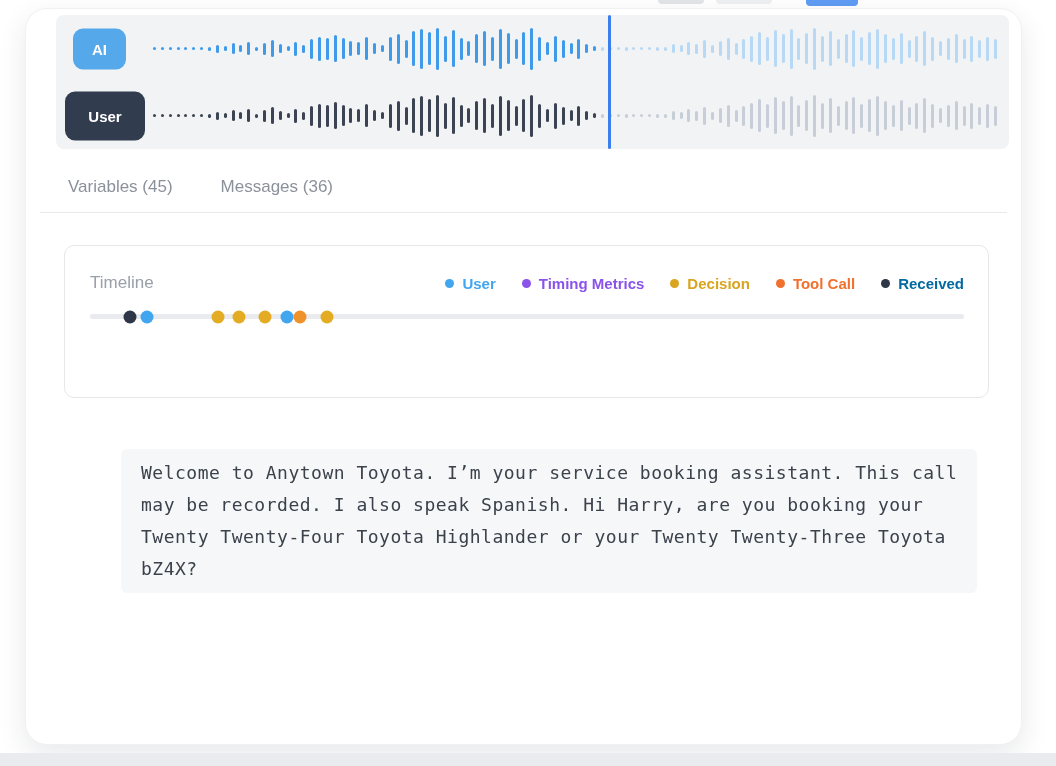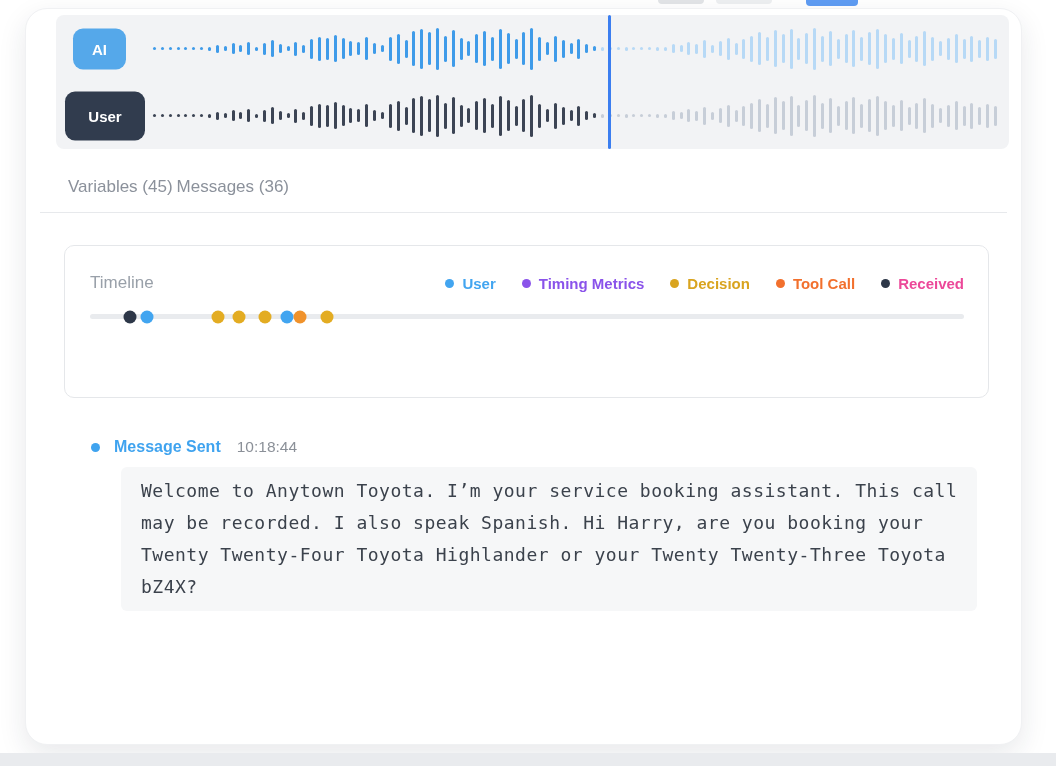--- a/index.html
+++ b/index.html
@@ -41,21 +41,21 @@
   .bars {
     position:absolute; left:97px; right:5px; top:0; bottom:0;
     display:flex; align-items:center; justify-content:space-between;
   }
   .bar { width:3px; border-radius:2px; flex:0 0 3px; }
   .playhead { position:absolute; top:0; bottom:0; width:3px; border-radius:2px; z-index:3; }
 
   
   .tabs {
     margin:28px 14px 0 14px; padding-left:26px;
-    display:flex; border-bottom:1px solid #e7e9ec;
+    display:flex; gap:44px; border-bottom:1px solid #e7e9ec;
   }
   .tab {
     font-size:17px; color:#8b919b; padding:0 2px 15px 2px; cursor:pointer;
     position:relative; white-space:nowrap;
   }
   .tab.active { color:#2f3a4b; font-weight:600; }
   .tab.active::after {
     content:""; position:absolute; left:-8px; right:-8px; bottom:-2px;
     height:3px; border-radius:2px; background:var(--accent,#4b9cf1);
   }
@@ -352,42 +352,38 @@
           <span class="legend-item">
             <span class="legend-dot" style="background: rgb(217, 164, 31);"></span>
             <span style="color: rgb(217, 164, 31);">Decision</span>
           </span>
           <span class="legend-item">
             <span class="legend-dot" style="background: rgb(242, 112, 45);"></span>
             <span style="color: rgb(242, 112, 45);">Tool Call</span>
           </span>
           <span class="legend-item">
             <span class="legend-dot" style="background: rgb(45, 55, 72);"></span>
-            <span style="color: #ec4899;">Received</span>
+            <span style="color: #0369a1;">Received</span>
           </span>
         </div>
     </div>
     <div class="tl-track" id="track">
         <span class="tl-dot" style="left: 4.6%; background: rgb(45, 55, 72);"></span>
         <span class="tl-dot" style="left: 6.5%; background: rgb(66, 165, 240);"></span>
         <span class="tl-dot" style="left: 14.6%; background: rgb(227, 172, 34);"></span>
         <span class="tl-dot" style="left: 17%; background: rgb(227, 172, 34);"></span>
         <span class="tl-dot" style="left: 20%; background: rgb(227, 172, 34);"></span>
         <span class="tl-dot" style="left: 22.5%; background: rgb(66, 165, 240);"></span>
         <span class="tl-dot" style="left: 24%; background: rgb(240, 146, 43);"></span>
         <span class="tl-dot" style="left: 27.1%; background: rgb(227, 172, 34);"></span>
       </div>
   </div>
 
   <div class="events" id="events">
-      <div class="event"><div class="event-head">
-          <span class="event-dot" style="background: rgb(63, 163, 239);"></span>
-          <span class="event-label" style="color: rgb(63, 163, 239);">Message Sent</span>
-          <span class="event-time">10:18:44</span>
-        </div><div class="event-body">Welcome to Anytown Toyota. I’m your service booking assistant. This call
+      <div class="event"><div class="event-body">Welcome to Anytown Toyota. I’m your service booking assistant. This call
 may be recorded. I also speak Spanish. Hi Harry, are you booking your
 Twenty Twenty-Four Toyota Highlander or your Twenty Twenty-Three Toyota
 bZ4X?</div></div>
     </div>
 
 </div>
 
 <div class="bottom-strip"></div>
 
 </body></html>

